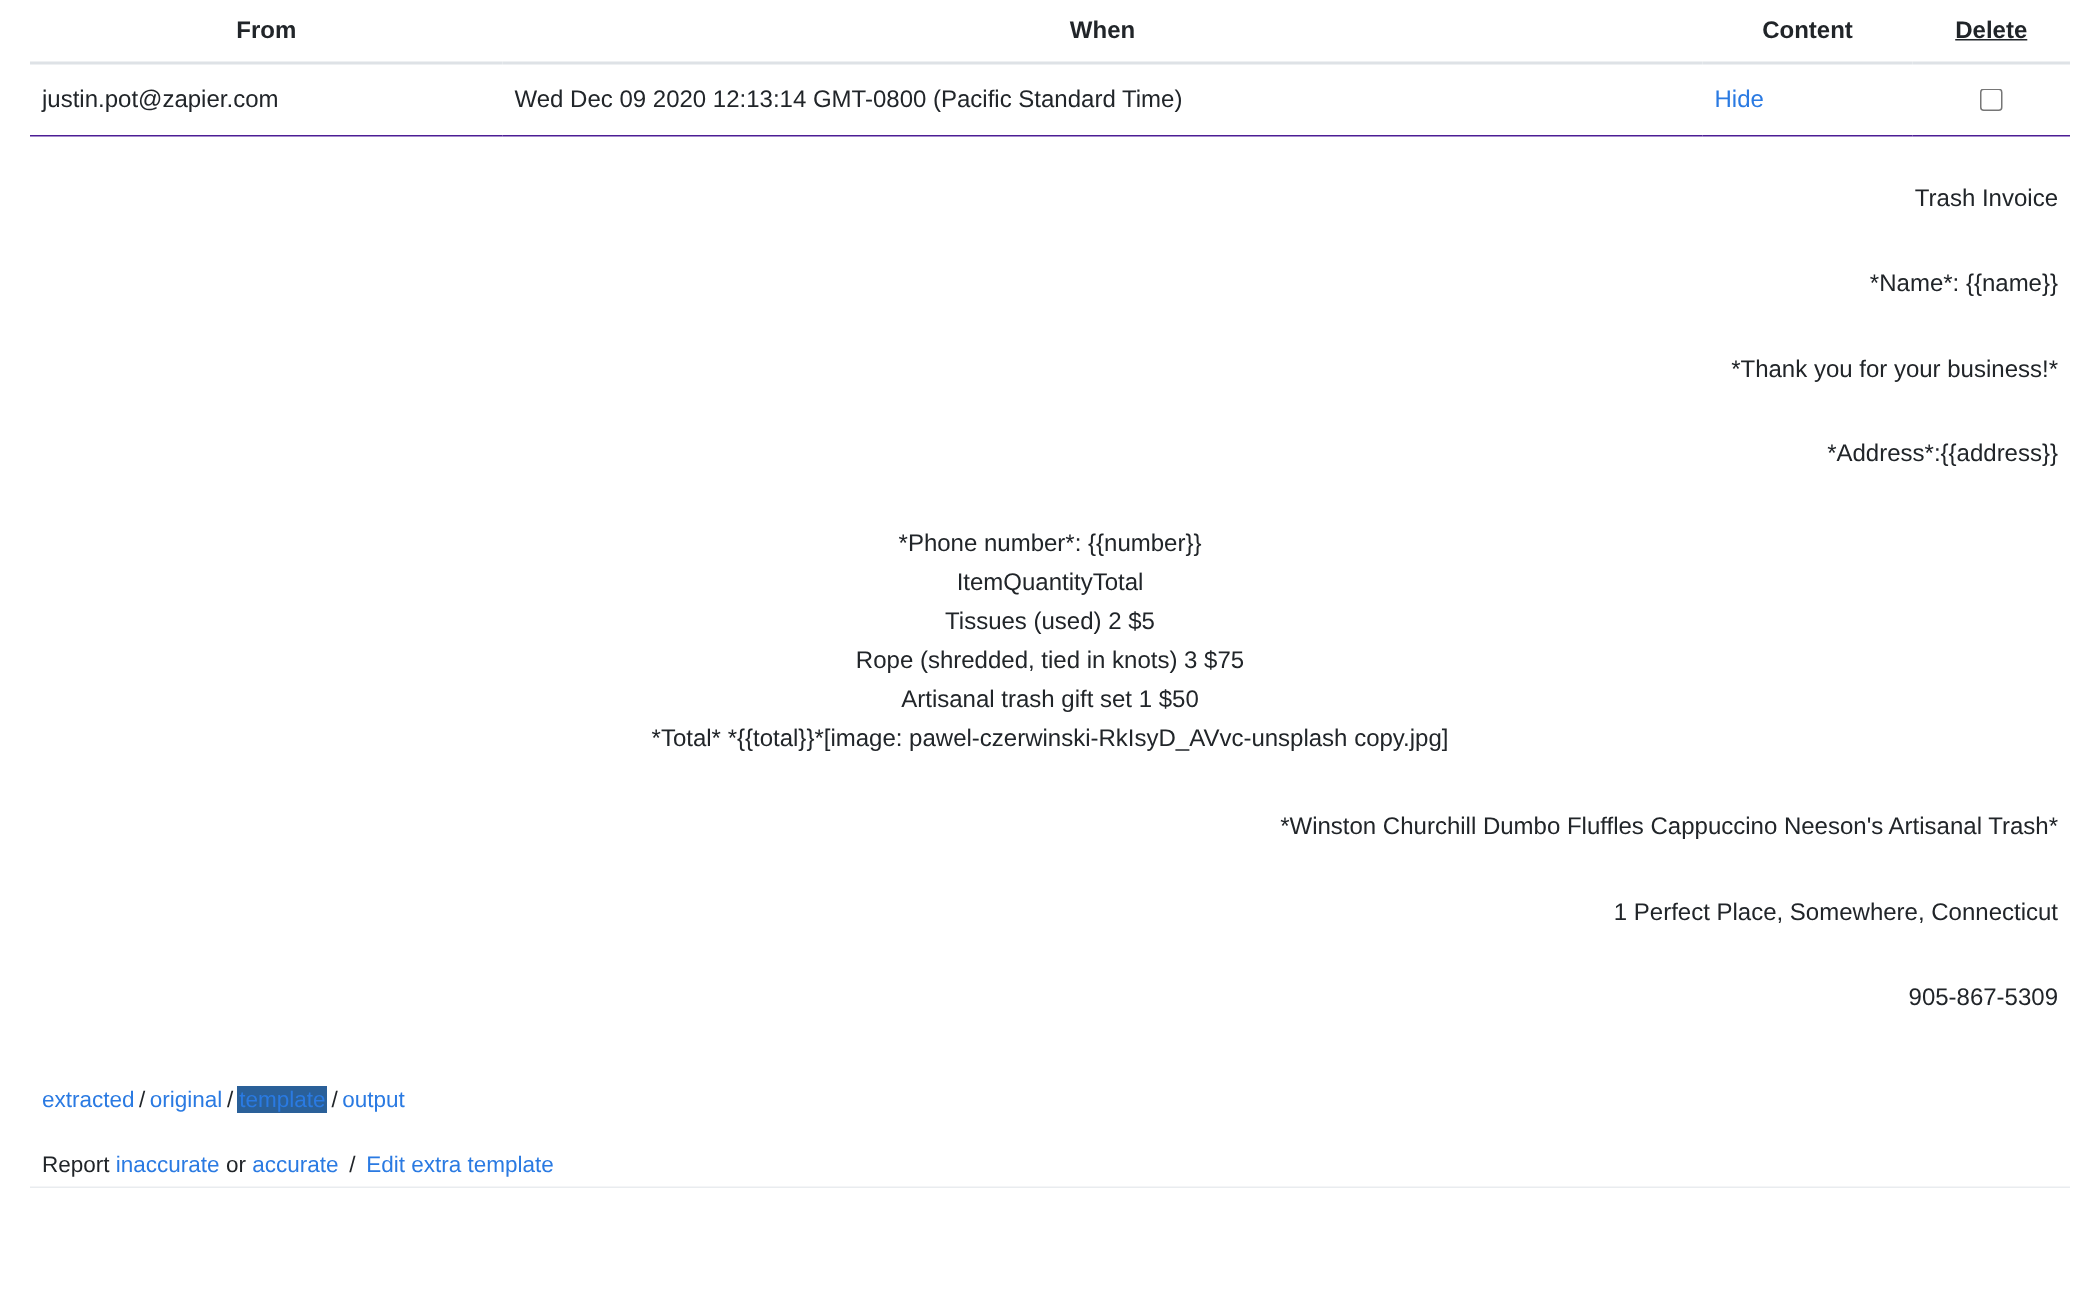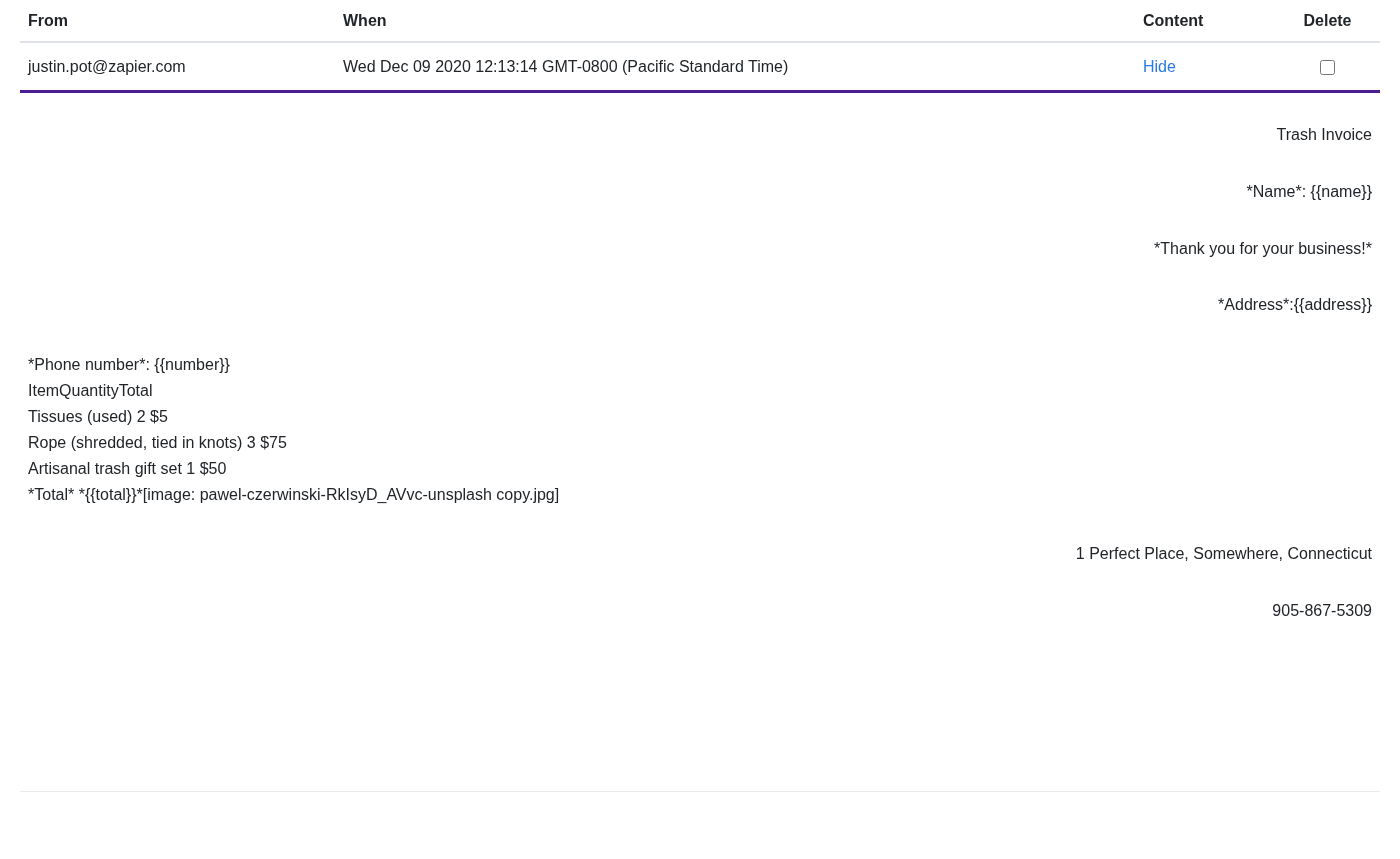--- a/index.html
+++ b/index.html
@@ -26,43 +26,43 @@
     padding: 0 20px;
   }
 
   
   .mail-table {
     width: 100%;
     border-collapse: collapse;
     table-layout: fixed;
   }
   .mail-table th {
-    text-align: left;
+    text-align: center;
     font-weight: bold;
     font-size: 16px;
     color: #212529;
     padding: 12px 8px 11px 8px;
     border-bottom: 2px solid #dee2e6;
     vertical-align: bottom;
   }
   .mail-table td {
     text-align: left;
     font-size: 16px;
     color: #212529;
     padding: 15px 8px 14px 8px;
-    border-bottom: 3px solid #4c1d95;
+    border-bottom: 1px solid #4c1d95;
     vertical-align: middle;
   }
   .col-from   { width: 315px; }
   .col-when   { width: 800px; }
   .col-content{ width: 140px; }
   .col-delete { width: 105px; }
 
   .cell-content, .th-content { text-align: right; }
-  .cell-delete, .th-delete  { text-align: center !important; }
+  .cell-delete, .th-delete  { text-align: center !important; text-decoration: underline; }
 
   a.link {
     color: #2a7ae2;
     text-decoration: none;
     cursor: pointer;
   }
 
   input.chk {
     width: 15px;
     height: 15px;
@@ -83,20 +83,21 @@
     margin: 0 0 36px 0;
     white-space: pre-wrap;
     text-align: right;
   }
   .block {
     font-size: 16px;
     line-height: 26px;
     color: #212529;
     margin: 0 0 36px 0;
     white-space: pre-wrap;
+    text-align: center;
   }
 
   
   .footer-links {
     padding: 0 8px;
     margin-top: 46px;
     font-size: 15px;
     line-height: 1.4;
     color: #212529;
   }
@@ -167,21 +168,35 @@
     <p class="para">Trash Invoice</p>
     <p class="para">*Name*: {{name}}</p>
     <p class="para">*Thank you for your business!*</p>
     <p class="para">*Address*:{{address}}</p>
     <p class="block">*Phone number*: {{number}}
 ItemQuantityTotal
 Tissues (used) 2 $5
 Rope (shredded, tied in knots) 3 $75
 Artisanal trash gift set 1 $50
 *Total* *{{total}}*[image: pawel-czerwinski-RkIsyD_AVvc-unsplash copy.jpg]</p>
+    <p class="para">*Winston Churchill Dumbo Fluffles Cappuccino Neeson's Artisanal Trash*</p>
     <p class="para">1 Perfect Place, Somewhere, Connecticut</p>
     <p class="para">905-867-5309</p>
   </div>
 
+  <div class="footer-links">
+    <div class="footer-row1">
+      <a class="link" href="#">extracted</a><span class="sep">/</span><a class="link" href="#">original</a><span class="sep">/</span><a class="link sel" href="#">template</a><span class="sep">/</span><a class="link" href="#">output</a>
+    </div>
+    <div class="footer-row2">
+      <span>Report</span>
+      <a class="link" href="#">inaccurate</a>
+      <span>or</span>
+      <a class="link" href="#">accurate</a>
+      <span class="sep">/</span>
+      <a class="link" href="#">Edit extra template</a>
+    </div>
+  </div>
 
   <hr class="divider">
 
 
 </div>
 
 </body></html>

